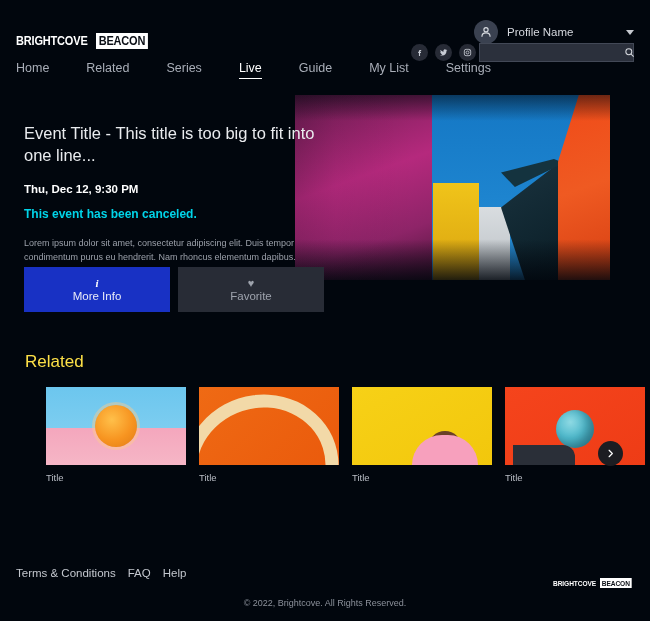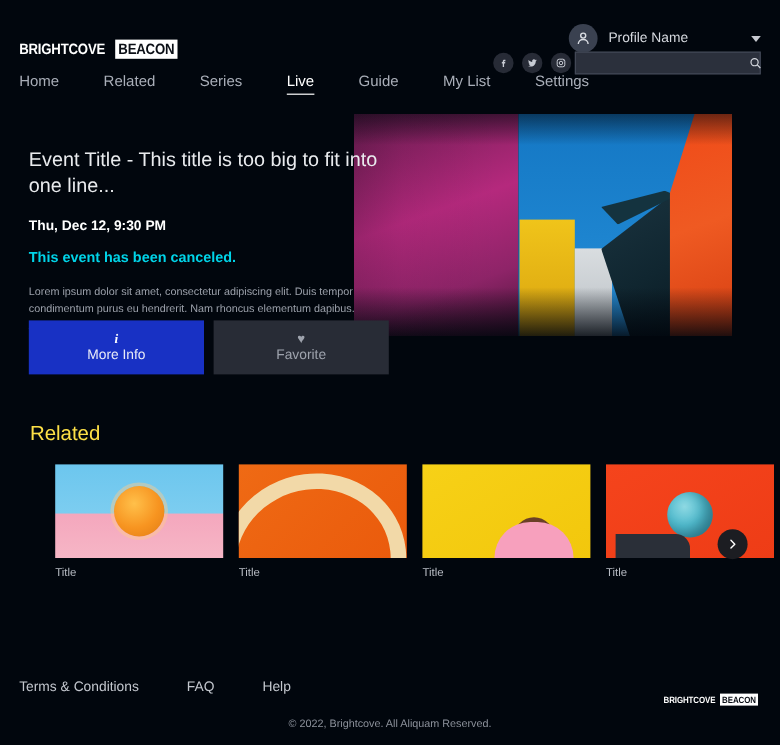--- a/index.html
+++ b/index.html
@@ -192,21 +192,21 @@
   .thumb5 { background: linear-gradient(180deg, #19dbe8 0%, #12cedd 100%); }
 
   .carousel-next {
     position: absolute; left: 598px; top: 54px; width: 25px; height: 25px;
     border-radius: 50%; background: #1c1d22; border: none; cursor: pointer;
     display: flex; align-items: center; justify-content: center; z-index: 6;
   }
 
   
   .footer { position: absolute; left: 0; bottom: 0; width: 650px; height: 75px; }
-  .footer-links { position: absolute; left: 16px; top: 21px; display: flex; gap: 40px; }
+  .footer-links { position: absolute; left: 16px; top: 21px; display: flex; gap: 12px; }
   .footer-link { color: #c3c7ce; font-size: 11.5px; cursor: pointer; }
   .footer-logo { position: absolute; right: 14px; top: 32px; display: flex; align-items: center; }
   .flogo-a { color: #ffffff; font-size: 7.5px; font-weight: 700; transform: scaleX(0.88);
              transform-origin: left center; letter-spacing: -0.1px; }
   .flogo-b { color: #0b0f16; background: #ffffff; font-size: 7.5px; font-weight: 700;
              padding: 0.5px 2px; transform: scaleX(0.88); transform-origin: left center;
              margin-left: -2px; letter-spacing: -0.1px; }
   .copyright { position: absolute; left: 0; right: 0; top: 52px; text-align: center;
                color: #8c919b; font-size: 9px; }
 </style>
@@ -349,16 +349,16 @@
   <div class="footer">
     <div class="footer-links">
       <span class="footer-link">Terms &amp; Conditions</span>
       <span class="footer-link">FAQ</span>
       <span class="footer-link">Help</span>
     </div>
     <div class="footer-logo">
       <span class="flogo-a">BRIGHTCOVE</span>
       <span class="flogo-b">BEACON</span>
     </div>
-    <div class="copyright">© 2022, Brightcove. All Aliquam Reserved.</div>
+    <div class="copyright">© 2022, Brightcove. All Rights Reserved.</div>
   </div>
 
 </div>
 
 </body></html>

